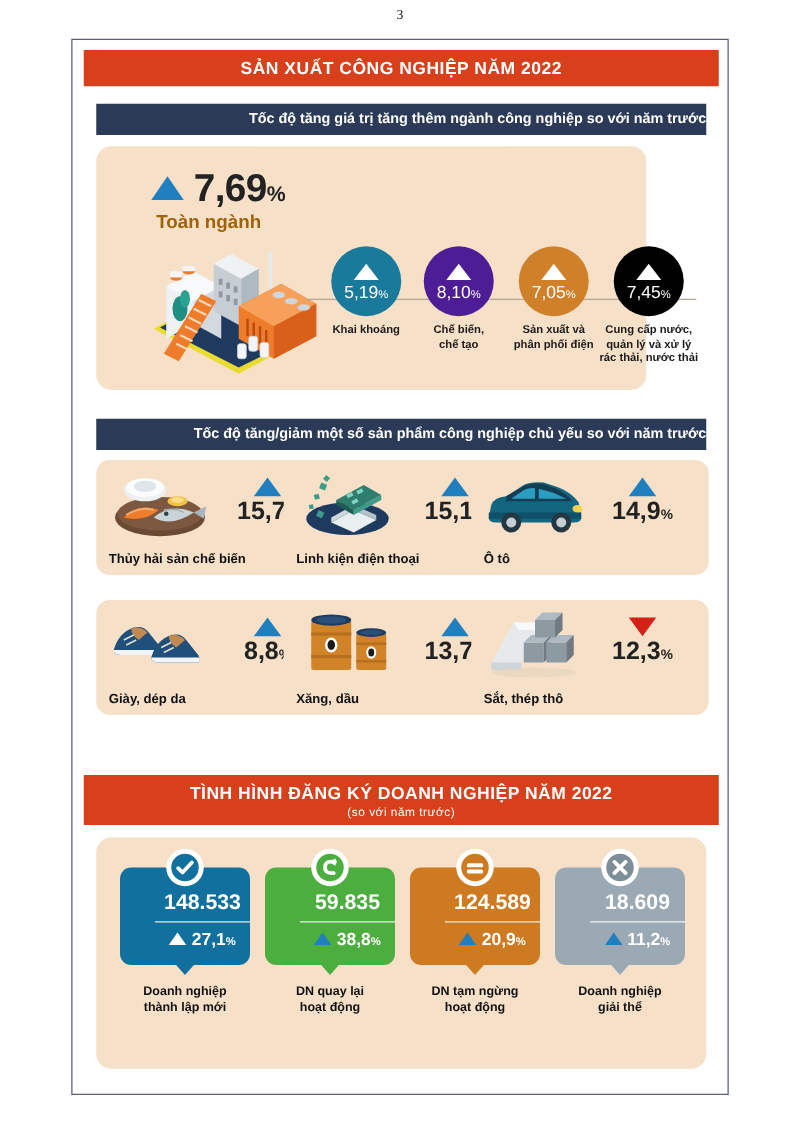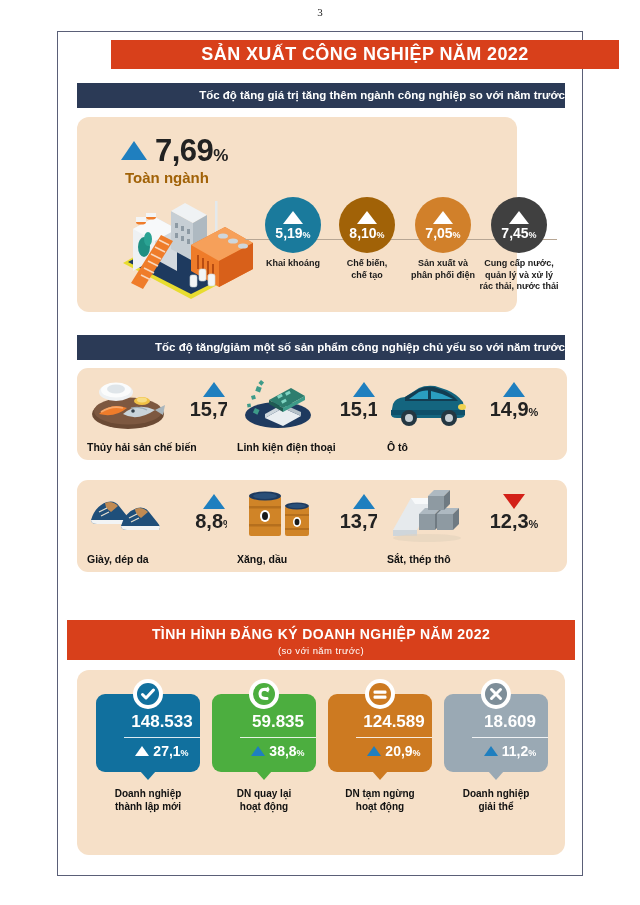--- a/index.html
+++ b/index.html
@@ -27,21 +27,21 @@
   
   .banner {
     background: #d8401b;
     color: #ffffff;
     text-align: center;
     font-weight: bold;
     letter-spacing: .4px;
   }
   .banner.b1 {
     position: absolute; left: 9px; top: 8px; width: 508px; height: 29px;
-    line-height: 29px; font-size: 18px; margin-left: 44px;
+    line-height: 29px; font-size: 14px;
   }
   .banner.b3 {
     position: absolute; left: 9px; top: 588px; width: 508px; height: 40px;
     padding-top: 5px;
   }
   .banner.b3 .btitle { font-size: 14px; line-height: 19px; }
   .banner.b3 .bsub { font-size: 9.5px; font-weight: normal; line-height: 13px; }
 
   
   .subbar {
@@ -102,21 +102,21 @@
     align-items: center; justify-content: center;
     color: #ffffff;
   }
   .circ .ctri {
     width: 0; height: 0;
     border-left: 10px solid transparent;
     border-right: 10px solid transparent;
     border-bottom: 13px solid #ffffff;
     margin-bottom: 2px;
   }
-  .circ .cnum { font-size: 14px; font-weight: bold; line-height: 1; }
+  .circ .cnum { font-size: 14px; font-weight: normal; line-height: 1; }
   .circ .cnum .pc { font-size: 9px; }
   .circ-label {
     margin-top: 5px; font-size: 9px; font-weight: bold; color: #1a1a1a;
     line-height: 11.5px;
   }
 
   
   .pcards { position: absolute; left: 19px; top: 336px; width: 490px; height: 238px; }
   .pcard {
     position: absolute;
@@ -279,39 +279,39 @@
 
         <div class="circ-item" style="left:0px;top:0px;">
           <div class="circ" style="background:#1a7a9c;">
             <div class="ctri"></div>
             <div class="cnum"><span>5,19</span><span class="pc">%</span></div>
           </div>
           <div class="circ-label">Khai khoáng</div>
         </div>
 
         <div class="circ-item" style="left:74px;top:0px;">
-          <div class="circ" style="background:#a16207;">
+          <div class="circ" style="background:#4c1d95;">
             <div class="ctri"></div>
             <div class="cnum"><span>8,10</span><span class="pc">%</span></div>
           </div>
           <div class="circ-label" style="white-space:pre-line">Chế biến,
 chế tạo</div>
         </div>
 
         <div class="circ-item" style="left:150px;top:0px;">
           <div class="circ" style="background:#d1802a;">
             <div class="ctri"></div>
             <div class="cnum"><span>7,05</span><span class="pc">%</span></div>
           </div>
           <div class="circ-label" style="white-space:pre-line">Sản xuất và
 phân phối điện</div>
         </div>
 
         <div class="circ-item" style="left:226px;top:0px;">
-          <div class="circ" style="background:#404040;">
+          <div class="circ" style="background:#000000;">
             <div class="ctri"></div>
             <div class="cnum"><span>7,45</span><span class="pc">%</span></div>
           </div>
           <div class="circ-label" style="white-space:pre-line">Cung cấp nước,
 quản lý và xử lý
 rác thải, nước thải</div>
         </div>
       </div>
     </div>
 

